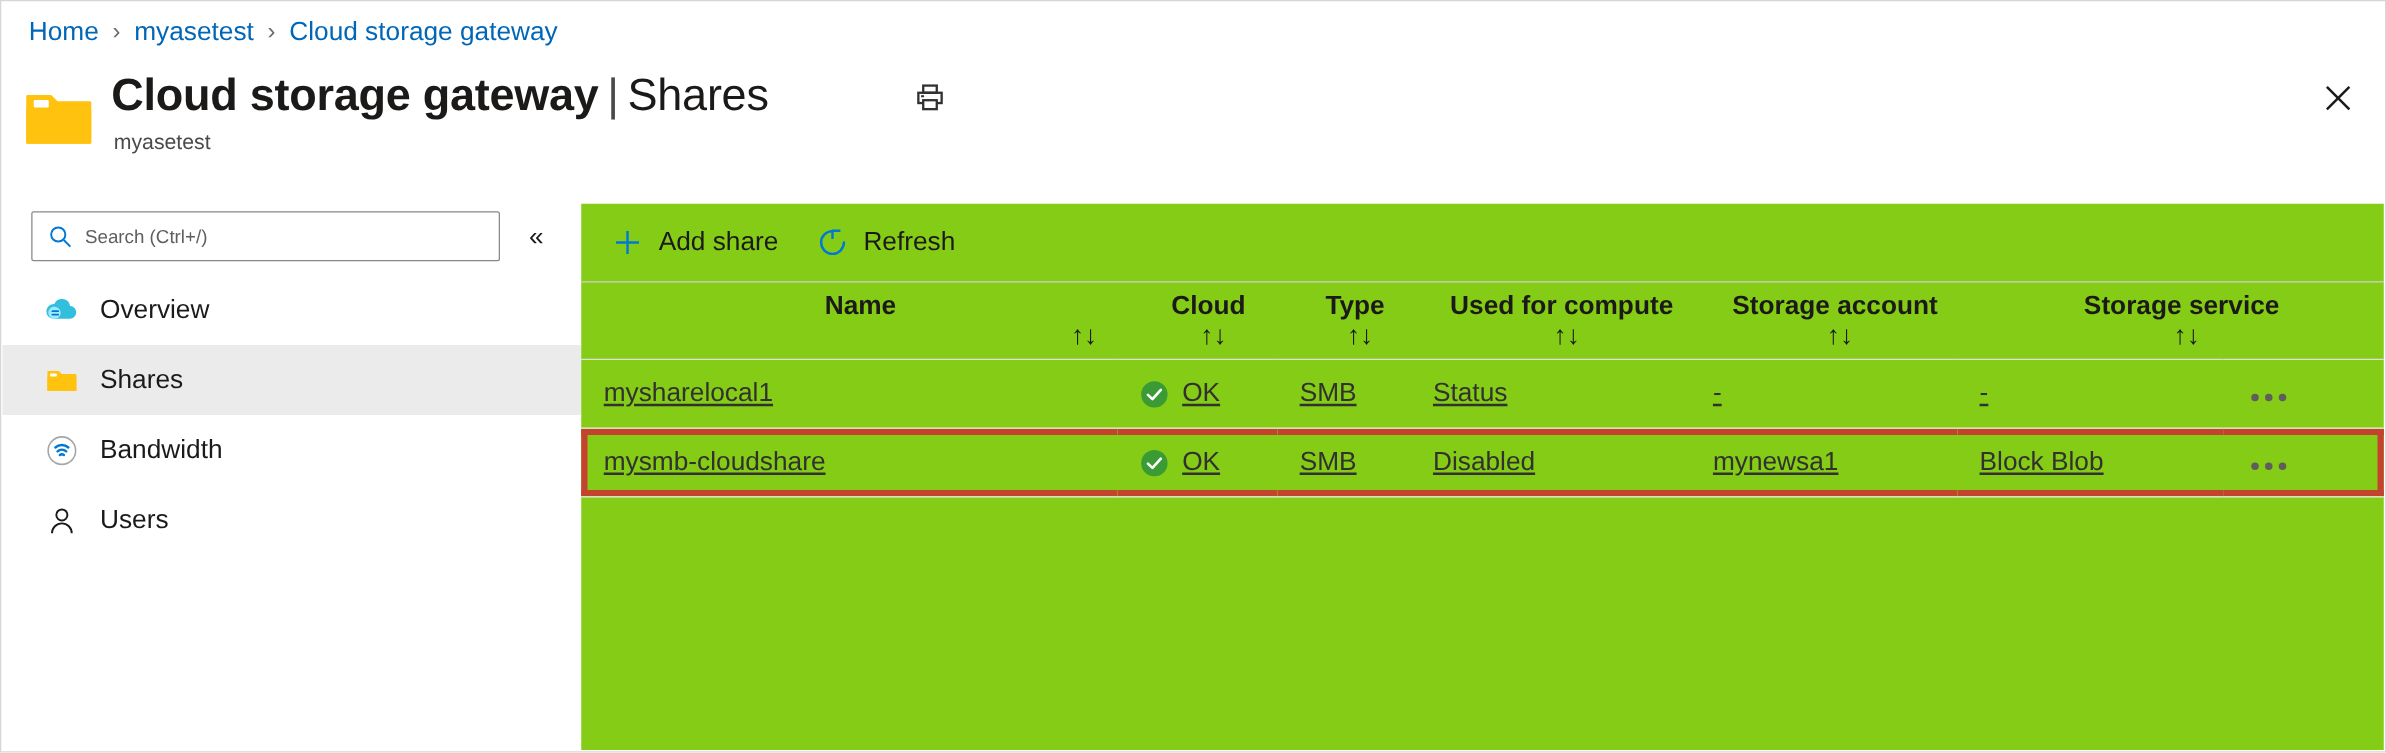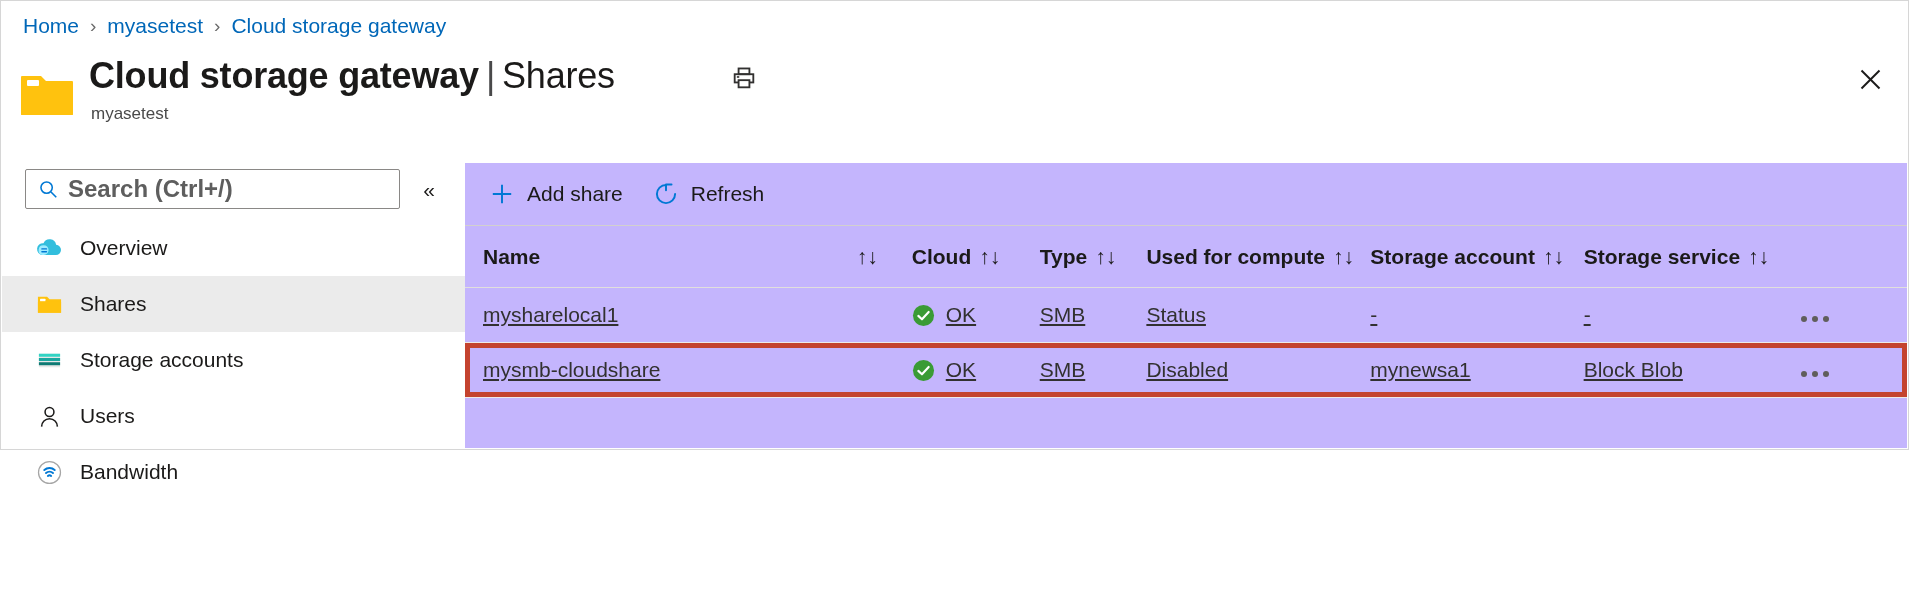--- a/index.html
+++ b/index.html
@@ -7,21 +7,21 @@
     width: 1909px;
     height: 602px;
     background: #ffffff;
     font-family: "Liberation Sans", sans-serif;
     color: #323130;
     overflow: hidden;
   }
   #page {
     position: relative;
     width: 1909px;
-    height: 450px;
+    height: 602px;
     background: #ffffff;
     border: 1px solid #d6d6d6;
   }
 
   
   .breadcrumb {
     position: absolute;
     left: 22px;
     top: 10px;
     height: 30px;
@@ -110,26 +110,25 @@
     border-radius: 2px;
     display: flex;
     align-items: center;
     background: #fff;
     cursor: text;
   }
   .search-wrap .s-icon { margin: 0 9px 0 12px; flex: none; display: flex; }
   .search-input {
     border: 0;
     outline: 0;
-    font-size: 24px;
+    font-size: 15px;
     font-family: "Liberation Sans", sans-serif;
     color: #8b5cf6;
     background: transparent;
     width: 300px;
-    font-weight: bold;
   }
   .search-input::placeholder { color: #5e5e5e; opacity: 1; }
   .collapse-btn {
     position: absolute;
     left: 412px;
     top: 12px;
     width: 30px;
     height: 28px;
     display: flex;
     align-items: center;
@@ -159,21 +158,21 @@
   }
   .nav-label { font-size: 21px; color: #1b1a19; }
 
   
   .content {
     position: absolute;
     left: 464px;
     top: 162px;
     right: 1px;
     bottom: 1px;
-    background: #c4b5fd;
+    background: #84cc16;
   }
   .cmdbar {
     position: absolute;
     left: 0;
     top: 0;
     height: 62px;
     display: flex;
     align-items: center;
     padding-left: 16px;
   }
@@ -213,21 +212,21 @@
   }
   table.grid thead tr { height: 62px; }
   table.grid thead th {
     border-top: 1px solid #d2d0ce;
     border-bottom: 1px solid #e1dfdd;
     font-size: 21px;
     font-weight: 600;
     color: #1b1a19;
     padding-left: 18px;
   }
-  .th-inner { display: flex; align-items: center; white-space: nowrap; }
+  .th-inner { display: flex; align-items: center; white-space: nowrap; flex-direction: column; }
   .th-label { flex: none; }
   .sort-ico {
     margin-left: 8px;
     flex: none;
     display: inline-flex;
     align-items: center;
     color: #1b1a19;
   }
   .sort-ico.pad-left { margin-left: auto; padding-right: 16px; }
   table.grid tbody tr { height: 55px; }
@@ -346,54 +345,43 @@
         <span class="nav-ico">
           <svg viewBox="0 0 28 28" width="27" height="27">
             <path d="M2 6 h9.5 l2.5 2.5 h12 v14 h-24 z" fill="#ffc20e"></path>
             <rect x="4.2" y="8" width="5.6" height="2.6" rx="0.6" fill="#fff"></rect>
             <path d="M2 11.2 h24 v11.3 h-24 z" fill="#ffc20e"></path>
           </svg>
         </span>
         <span class="nav-label">Shares</span>
       </div>
 
-      <div class="nav-item">
-        <span class="nav-ico">
-          <svg viewBox="0 0 28 28" width="27" height="27">
-            <rect x="3" y="7" width="22" height="14" fill="#e8e8e8"></rect>
-            <rect x="3" y="7" width="22" height="3.1" fill="#32d4c4"></rect>
-            <rect x="3" y="11.4" width="22" height="3.1" fill="#1aa7a0"></rect>
-            <rect x="3" y="15.8" width="22" height="3.1" fill="#0f7a74"></rect>
-          </svg>
-        </span>
-        <span class="nav-label">Storage accounts</span>
-      </div>
-
-      <div class="nav-item">
-        <span class="nav-ico">
-          <svg viewBox="0 0 28 28" width="27" height="27" fill="none" stroke="#1b1a19" stroke-width="1.6">
-            <circle cx="14" cy="9.3" r="4.6"></circle>
-            <path d="M5.8 24.5 a8.2 8.2 0 0 1 16.4 0"></path>
-          </svg>
-        </span>
-        <span class="nav-label">Users</span>
-      </div>
 
       <div class="nav-item">
         <span class="nav-ico">
           <svg viewBox="0 0 28 28" width="27" height="27">
             <circle cx="14" cy="14" r="11.4" fill="none" stroke="#a6a6a6" stroke-width="1.3"></circle>
             <g fill="none" stroke="#0078d4" stroke-width="2" stroke-linecap="round">
               <path d="M8.6 11.4 a8 8 0 0 1 10.8 0"></path>
               <path d="M10.4 14.6 a5.4 5.4 0 0 1 7.2 0"></path>
               <path d="M12.3 17.6 a2.7 2.7 0 0 1 3.4 0"></path>
             </g>
           </svg>
         </span>
         <span class="nav-label">Bandwidth</span>
+      </div>
+
+      <div class="nav-item">
+        <span class="nav-ico">
+          <svg viewBox="0 0 28 28" width="27" height="27" fill="none" stroke="#1b1a19" stroke-width="1.6">
+            <circle cx="14" cy="9.3" r="4.6"></circle>
+            <path d="M5.8 24.5 a8.2 8.2 0 0 1 16.4 0"></path>
+          </svg>
+        </span>
+        <span class="nav-label">Users</span>
       </div>
 
     </div>
   </div>
 
   <div class="content">
 
     <div class="cmdbar">
       <div class="cmd">
         <span class="cmd-ico">

